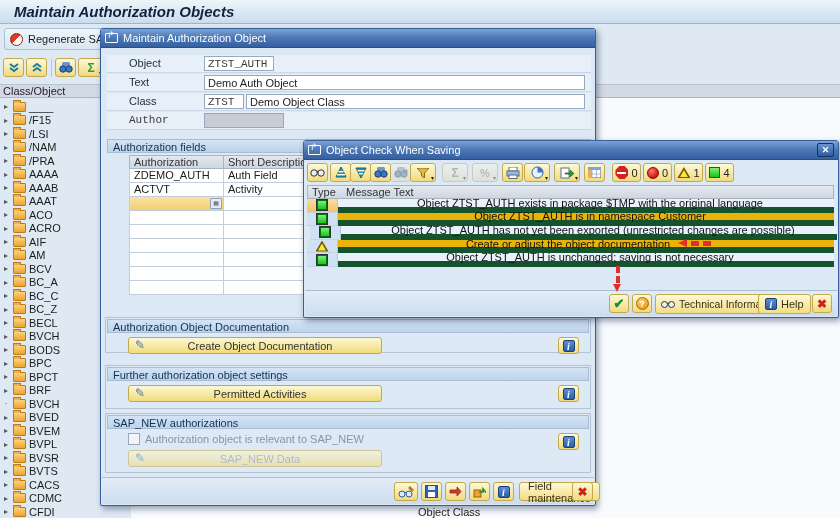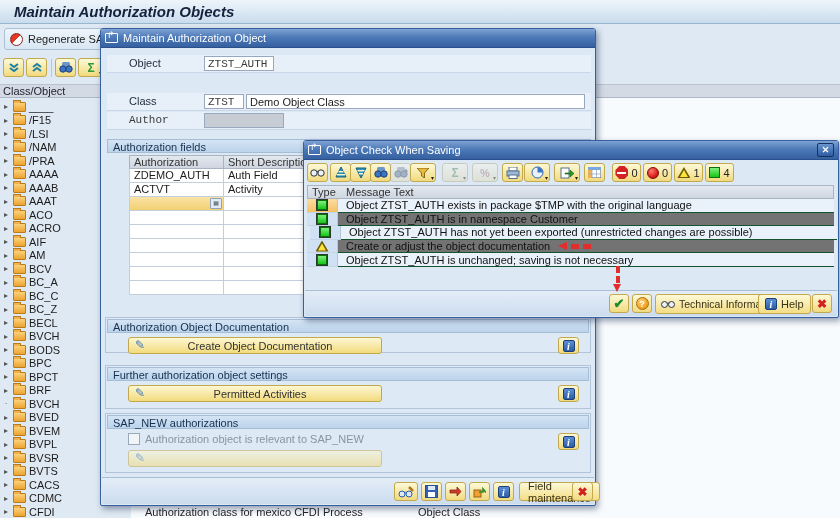--- a/index.html
+++ b/index.html
@@ -99,23 +99,23 @@
   .mcode { position:absolute; right:1px; top:1px; width:12px; height:11px; background:#e4ebf2;
     border:1px solid #8fa2b8; border-radius:1px; font-size:6px; line-height:9px; text-align:center; color:#456; cursor:pointer; }
 
   
   .mhead { position:absolute; height:14px; background:linear-gradient(#e4e9f0,#cfd6e0);
     border:1px solid #a9b4c2; color:#333; }
   .mrow { position:absolute; height:13.6px; display:flex; cursor:pointer; }
   .mtype { width:31px; flex:0 0 31px; background:#cfe1f2; border-right:1px solid #b4c6d9;
     border-bottom:1px solid #c6d5e5; display:flex; align-items:center; justify-content:center; }
   .mtype.sel { background:linear-gradient(#fbdda2,#f5c168); }
-  .mtext { flex:1; padding:0 0 0 8px; border-bottom:1px solid #14532d; display:flex; align-items:center;
-    white-space:nowrap; color:#111; }
-  .m0 { background:#e9f1fa; } .m1 { background:#737373; }
+  .mtext { flex:1; padding:0 0 0 8px; border-bottom:6px solid #14532d; display:flex; align-items:center;
+    white-space:nowrap; color:#111;justify-content:center; }
+  .m0 { background:#e9f1fa; } .m1 { background:#eab308; }
   .mico { display:inline-block; }
   .mico.success { width:10px; height:10px; background:linear-gradient(#7df07d,#17c517); border:1px solid #0c6e0c; outline:1px solid #2a3a2a; }
   .mico.warning { width:13px; height:11px; background:#6e5a00; clip-path:polygon(50% 0,100% 100%,0 100%); position:relative; }
   .mico.warning::after { content:''; position:absolute; left:2.5px; top:3px; width:8px; height:7px;
     background:#ffe43d; clip-path:polygon(50% 0,100% 100%,0 100%); }
   .mnote { display:inline-block; }
   .mnote.arrow { position:relative; width:36px; height:9px; margin-left:8px; align-self:center; }
   .mnote.arrow::before { content:''; position:absolute; left:0; top:0; border-top:4.5px solid transparent;
     border-bottom:4.5px solid transparent; border-right:9px solid #e22d2d; }
   .mnote.arrow::after { content:''; position:absolute; left:13px; top:2px; width:8px; height:5px;
@@ -379,33 +379,36 @@
     </div>
 
     <div class="titem">
       <span class="texp">▸</span>
       <span class="tfold"></span>
       <span class="tlabel">CFDI</span>
     </div>
   </div>
 
 <div class="abs bgrow">
-  <span class="abs" style="left:145px;top:1px;">Authorization class for mexico CFDI Process</span>
   <span class="abs" style="left:418px;top:1px;">Object Class</span>
 </div>
 
 <div class="dialog" style="left:100px;top:28px;width:496px;height:478px;z-index:10;">
   <div class="dtitle">
     <span class="wicon"></span>
     <span>Maintain Authorization Object</span>
   </div>
 
   <div class="frow" style="top:26px;">
     <span class="flabel">Object</span>
     <span class="finput fmono" style="left:97px;width:70px;">ZTST_AUTH</span>
+  </div>
+  <div class="frow" style="top:45px;">
+    <span class="flabel">Text</span>
+    <span class="finput" style="left:97px;width:381px;">Demo Auth Object</span>
   </div>
   <div class="frow" style="top:64px;">
     <span class="flabel">Class</span>
     <span class="finput fmono" style="left:97px;width:40px;">ZTST</span>
     <span class="finput" style="left:139px;width:339px;">Demo Object Class</span>
   </div>
   <div class="frow" style="top:83px;">
     <span class="flabel fmono">Author</span>
     <span class="finput redact" style="left:97px;"></span>
   </div>
@@ -487,20 +490,21 @@
     <div class="secbar" style="left:1px;top:1px;width:482px;">SAP_NEW authorizations</div>
     <div class="chkrow" style="left:22px;top:19px;">
       <span class="cbox"></span>
       <span>Authorization object is relevant to SAP_NEW</span>
     </div>
     <div class="infob" style="left:452px;top:19px;">
       <span class="iglyph">i</span>
     </div>
     <div class="pencilbtn dis-btn" style="left:22px;top:36px;width:254px;">
       <span class="pencil">✎</span>
+      <span class="lab" style="color:#8a94a2;">SAP_NEW Data</span>
     </div>
   </div>
 
   <div class="footbar">
     <span class="ibtn" style="left:292px;top:4px;width:24px;">
       <svg width="16" height="12">
           <circle cx="4" cy="8" r="3" fill="#dce8f4" stroke="#2c5da8"></circle>
           <circle cx="11" cy="8" r="3" fill="#dce8f4" stroke="#2c5da8"></circle>
           <path d="M6.5 7 q1 -1.5 2 0" stroke="#2c5da8" fill="none"></path>
           <path d="M11 1 L15 5" stroke="#b07820" stroke-width="2.5"></path>

